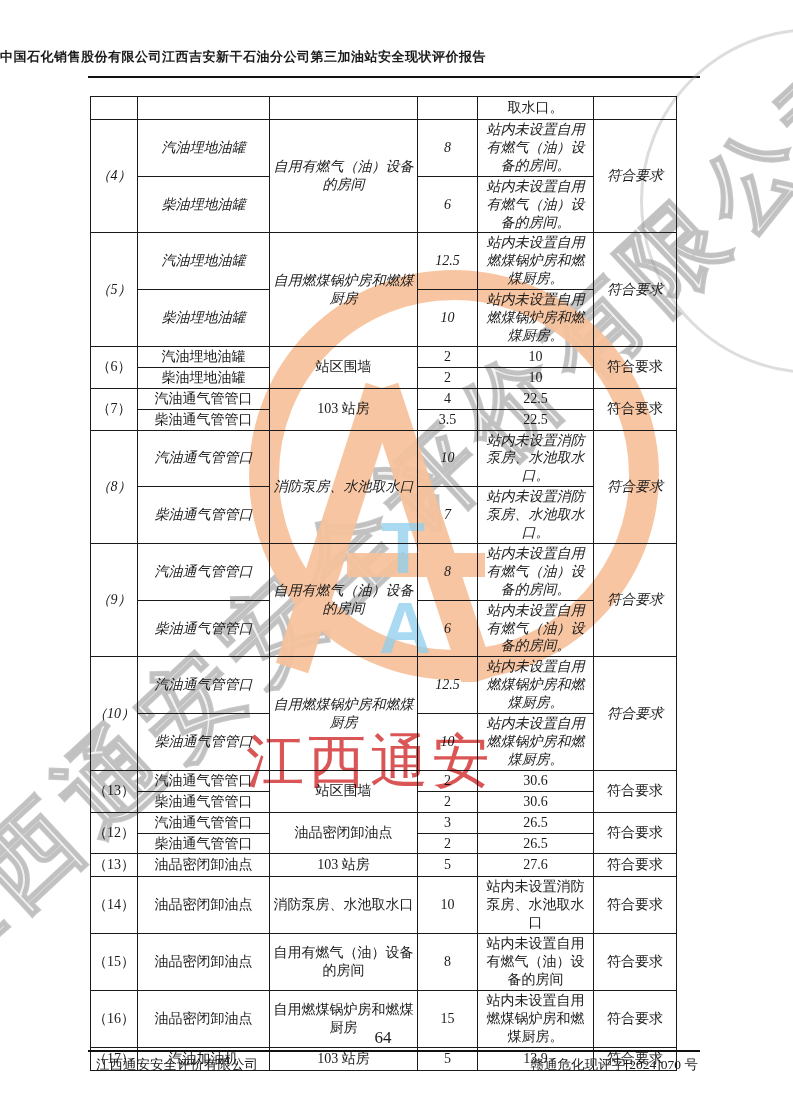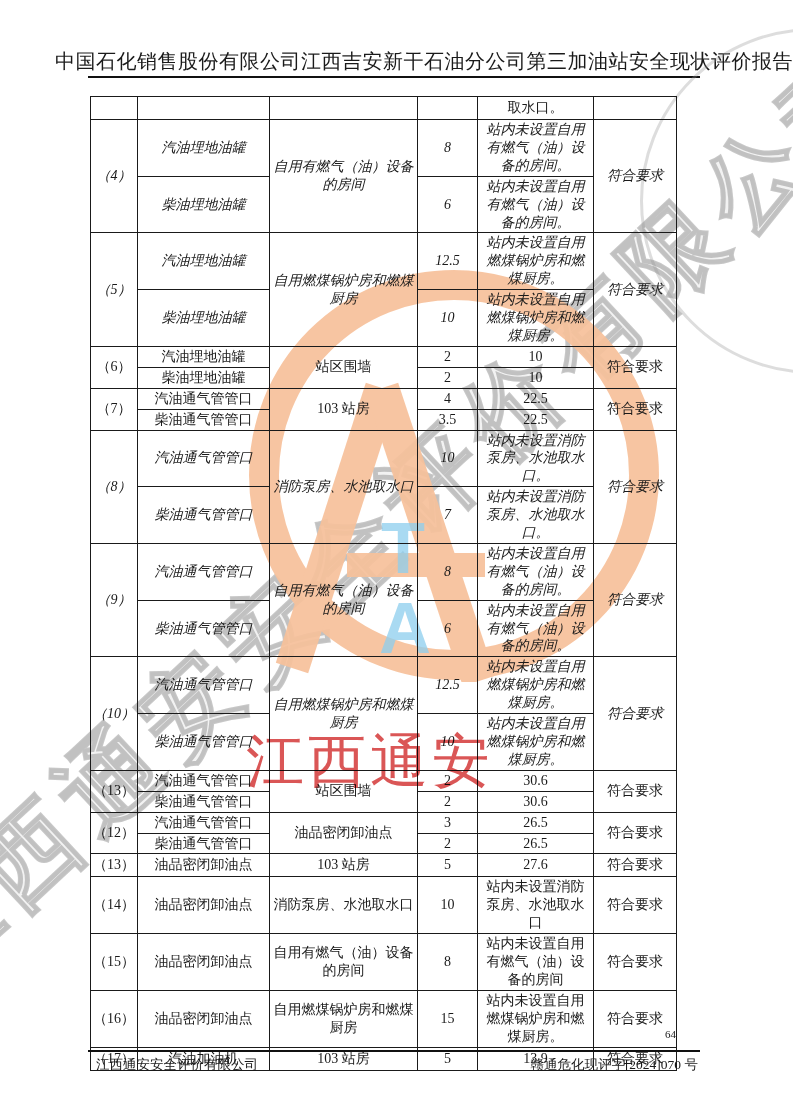--- a/index.html
+++ b/index.html
@@ -2,22 +2,22 @@
 <html><head>
 <meta charset="utf-8">
 <style>
   html,body{margin:0;padding:0;background:#ffffff;}
   .page{
     position:relative;width:793px;height:1120px;background:#ffffff;
     overflow:hidden;font-family:"Liberation Serif","DejaVu Serif",serif;color:#1a1a1a;
   }
   
   .header-title{
-    position:absolute;top:48px;left:0;width:100%;text-align:right;
-    font-size:20px;font-weight:400;letter-spacing:.5px;white-space:nowrap;
+    position:absolute;top:48px;left:0;width:100%;text-align:left;
+    font-size:13px;font-weight:700;letter-spacing:.5px;white-space:nowrap;
   }
   .header-rule{position:absolute;top:76px;left:88px;width:612px;height:2px;background:#111;}
   
   .wm-layer{position:absolute;inset:0;z-index:1;pointer-events:none;}
   .wm-logo{position:absolute;left:247px;top:268px;width:414px;height:414px;opacity:.92;}
   .wm-diagonal{
     position:absolute;left:50%;top:46%;
     transform:translate(-50%,-50%) rotate(-43deg);
     font-size:98px;font-weight:700;letter-spacing:12px;white-space:nowrap;
     color:rgba(150,150,150,0.12);
@@ -48,21 +48,21 @@
   table.data-table td{border:1.5px solid #1a1a1a;}
   table.data-table td{
     padding:1px 2px;text-align:center;vertical-align:middle;
     overflow:hidden;background:transparent;
   }
   tr.h22 td{height:20px;}
   tr.h19 td{height:17px;}
   tr.h54 td{height:52px;font-style:italic;}
   tr.h55 td{height:53px;}
   
-  .page-number{position:absolute;top:1028px;left:90px;width:586px;text-align:right;font-size:11px;z-index:2;}
+  .page-number{position:absolute;top:1028px;left:90px;width:586px;text-align:center;font-size:17px;z-index:2;}
   .footer-rule{position:absolute;top:1050px;left:88px;width:612px;height:2px;background:#111;z-index:2;}
   .footer-row{
     position:absolute;top:1056px;left:88px;width:612px;z-index:2;
     display:flex;justify-content:space-between;font-size:13.5px;
   }
   .footer-row .left{padding-left:8px;}
   .footer-row .right{padding-right:2px;}
 </style>
 </head>
 <body>

